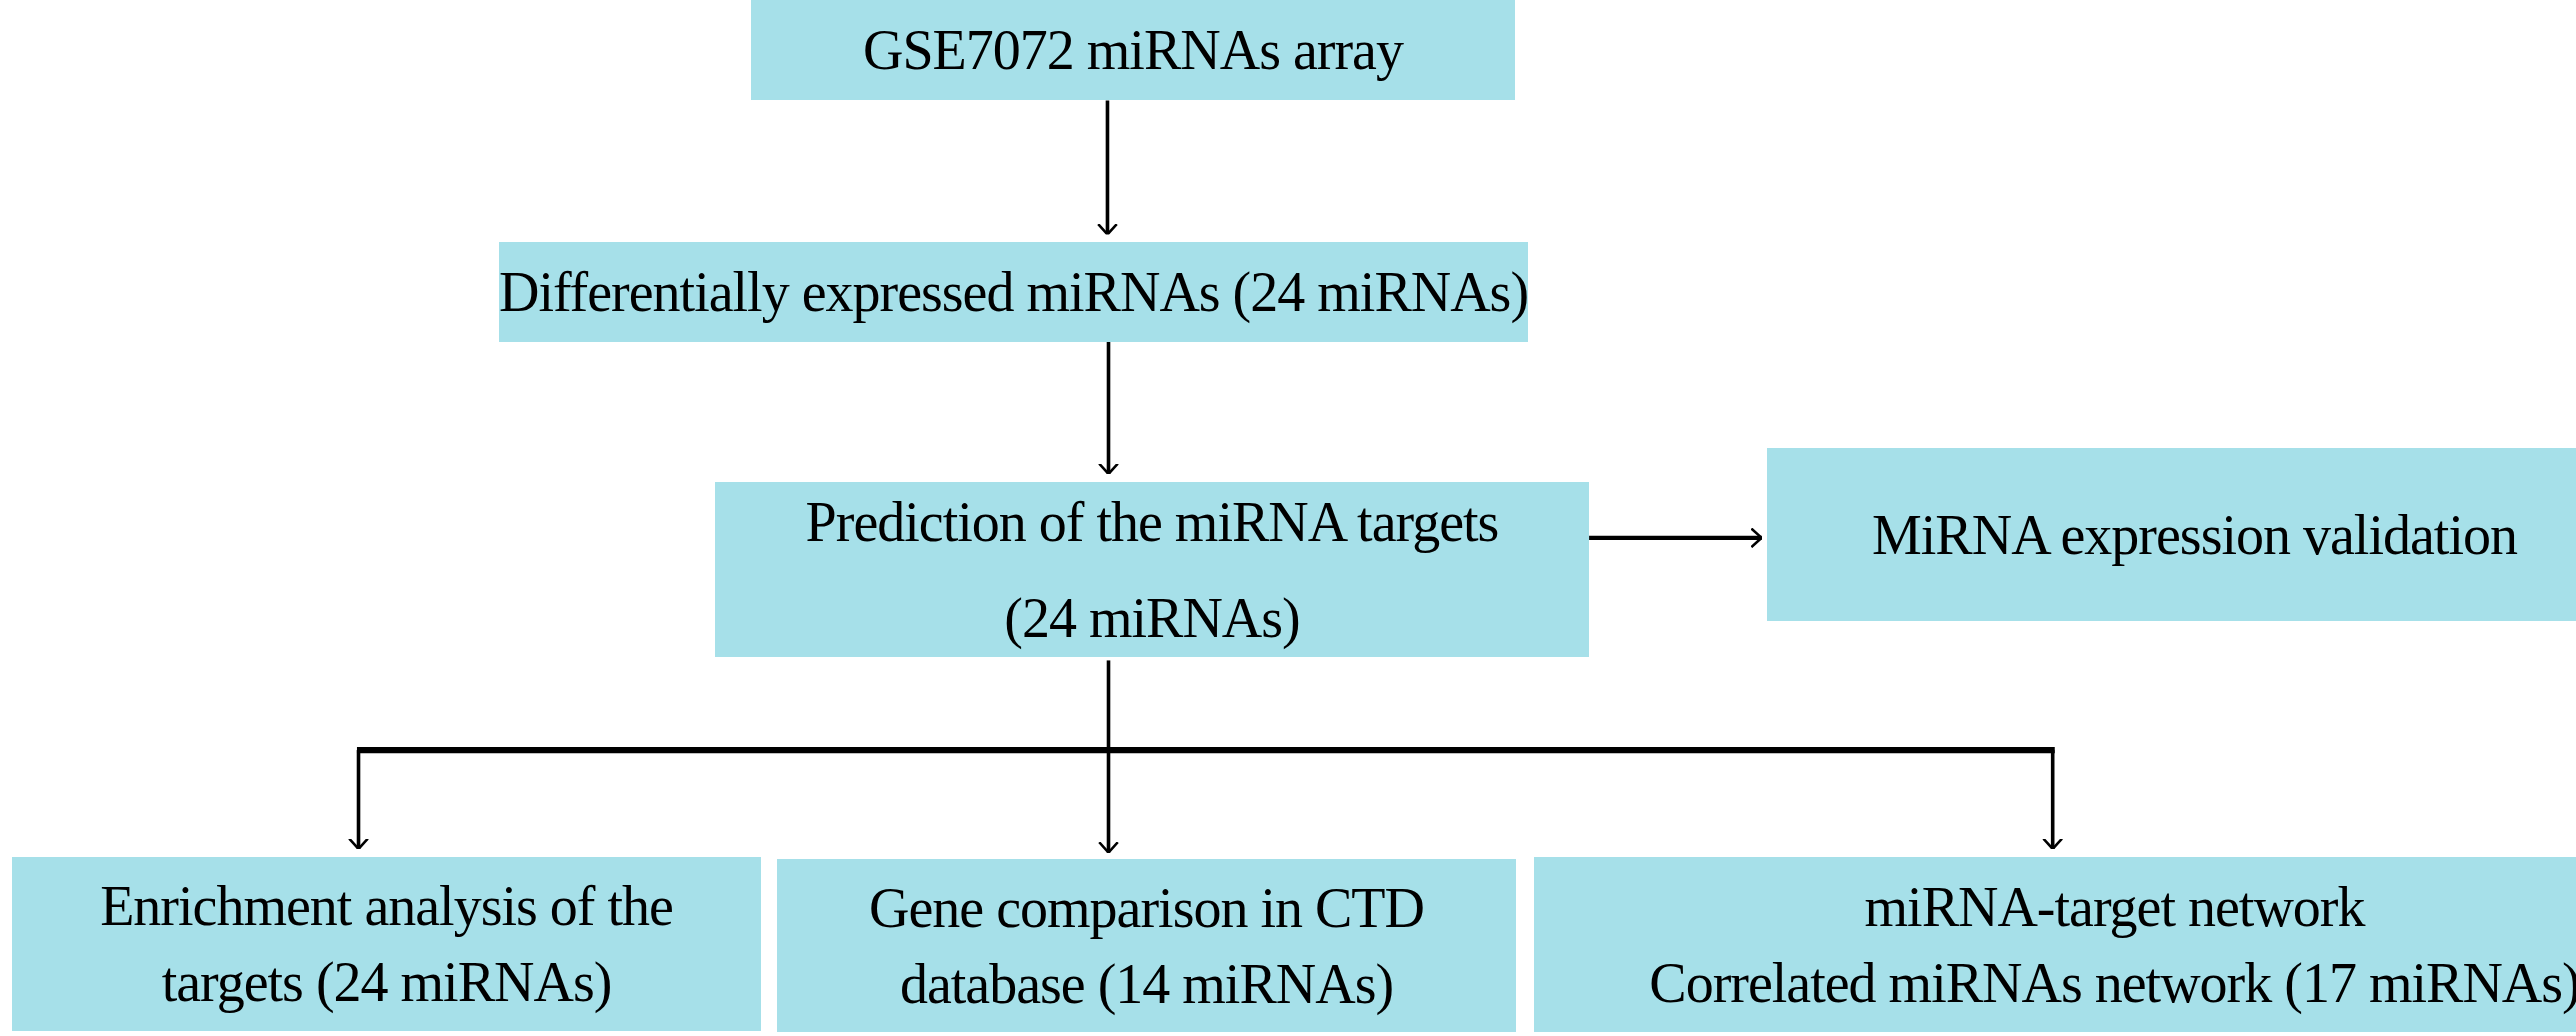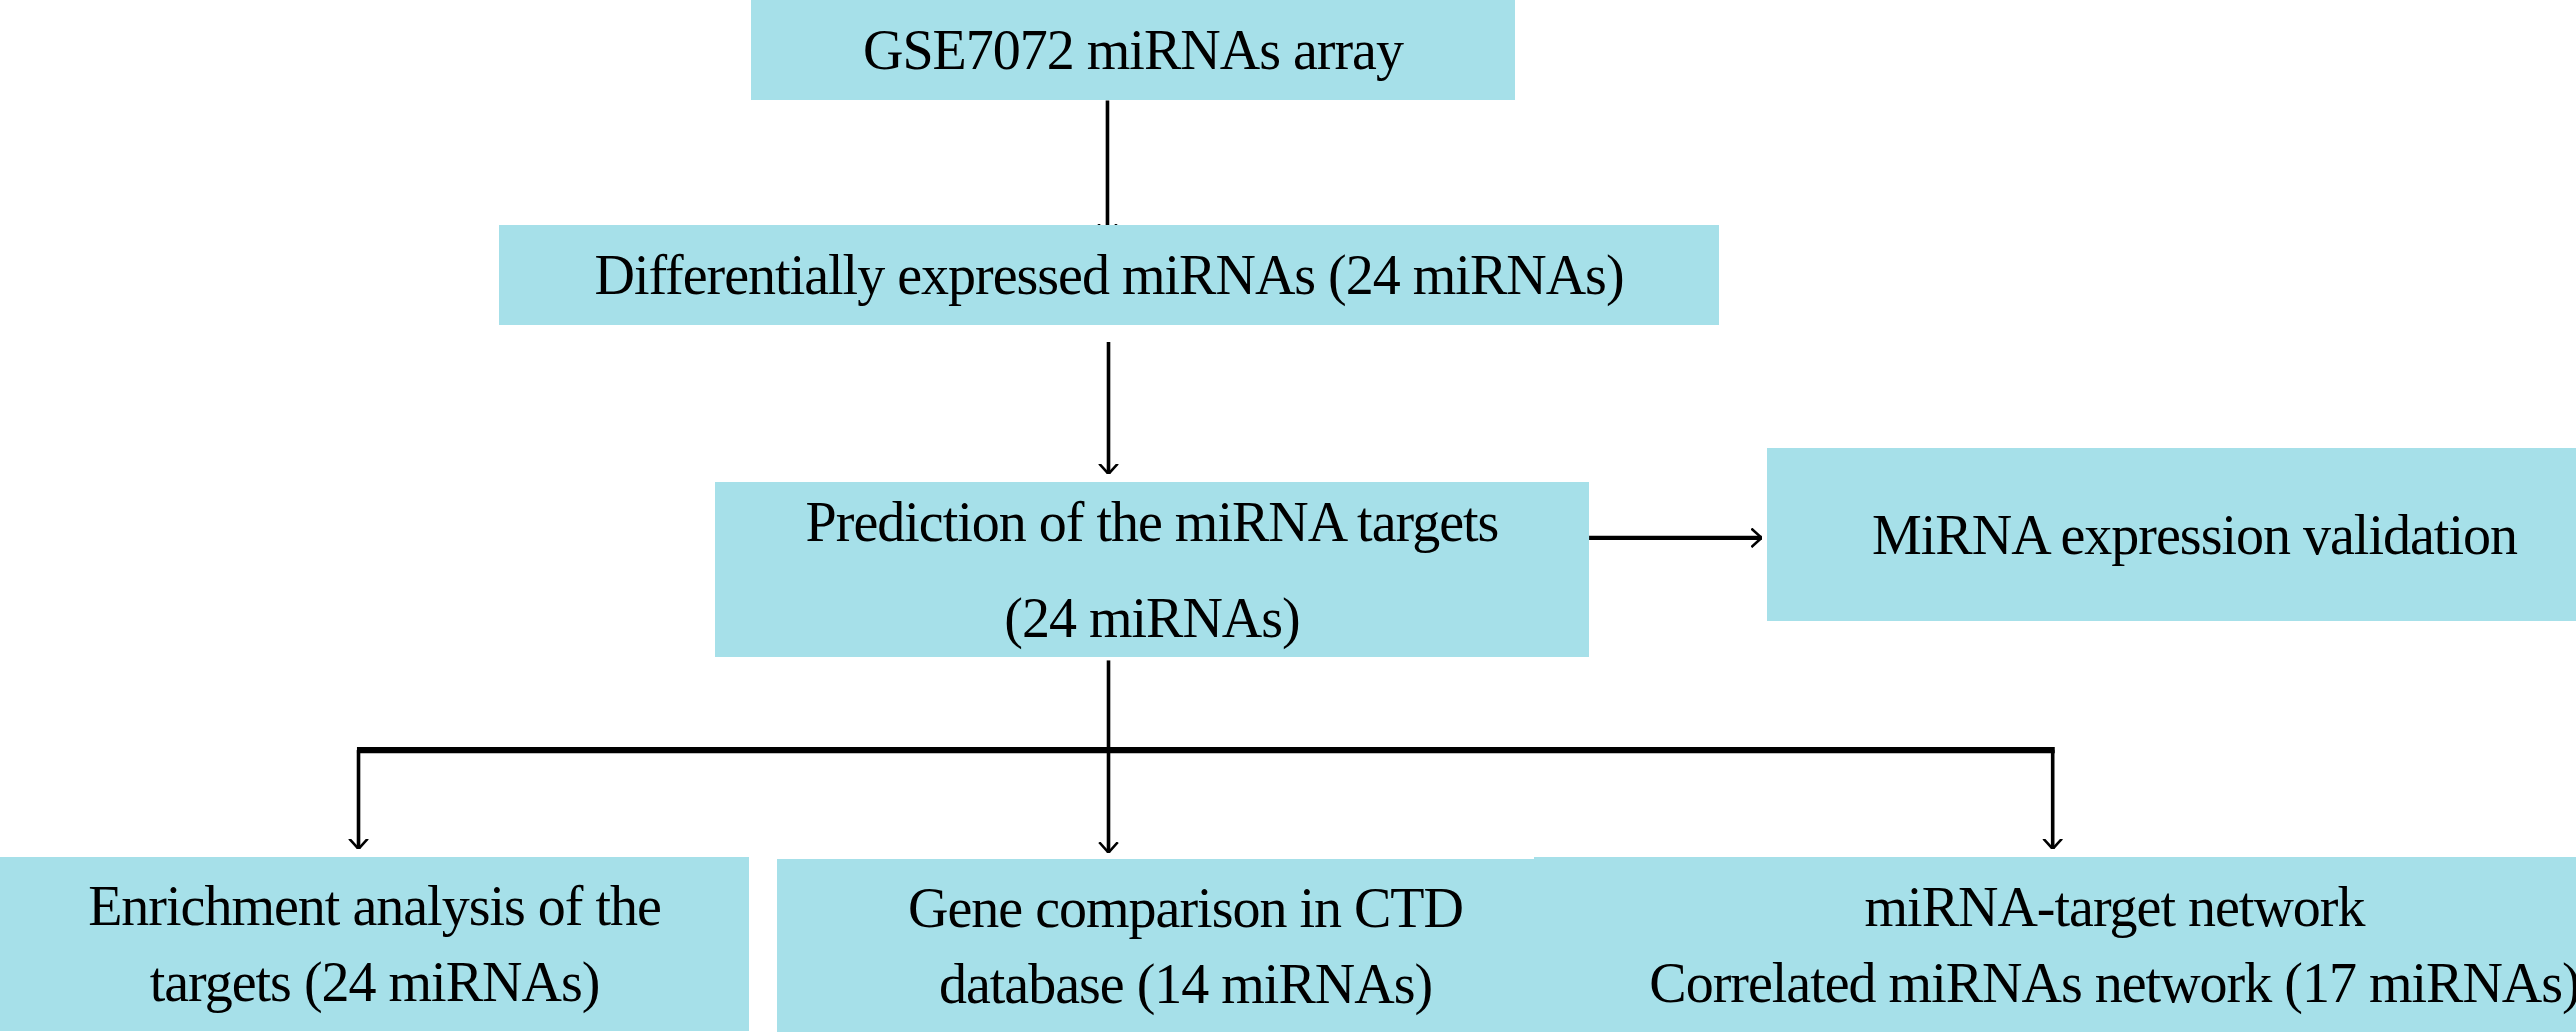--- a/index.html
+++ b/index.html
@@ -27,39 +27,39 @@
   <line x1="693" y1="1456" x2="3989" y2="1456" stroke="#000" stroke-width="12"></line>
   <line x1="696" y1="1456" x2="696" y2="1648" stroke="#000" stroke-width="7" marker-end="url(#ah)"></line>
   <line x1="2152" y1="1456" x2="2152" y2="1655" stroke="#000" stroke-width="7" marker-end="url(#ah)"></line>
   <line x1="3985" y1="1456" x2="3985" y2="1648" stroke="#000" stroke-width="7" marker-end="url(#ah)"></line>
 </svg>
 
 <div class="box" style="left:751px; top:0px; width:764px; height:100px;">
   <span>GSE7072 miRNAs array</span>
 </div>
 
-<div class="box" style="left:499px; top:225px; width:1220px; height:100px;">
+<div class="box" style="left:499px; top:242px; width:1029px; height:100px;">
   <span>Differentially expressed miRNAs (24 miRNAs)</span>
 </div>
 
 <div class="box" style="left:715px; top:482px; width:874px; height:175px;gap:20px;">
   <span>Prediction of the miRNA targets</span>
   <span>(24 miRNAs)</span>
 </div>
 
 <div class="box" style="left:1767px; top:448px; width:855px; height:173px;">
   <span>MiRNA expression validation</span>
 </div>
 
-<div class="box" style="left:0px; top:857px; width:749px; height:174px;">
+<div class="box" style="left:12px; top:857px; width:749px; height:174px;">
   <span>Enrichment analysis of the</span>
   <span>targets (24 miRNAs)</span>
 </div>
 
-<div class="box" style="left:777px; top:859px; width:739px; height:173px;padding-left:39px;">
+<div class="box" style="left:777px; top:859px; width:739px; height:173px;">
   <span>Gene comparison in CTD</span>
   <span>database (14 miRNAs)</span>
 </div>
 
 <div class="box" style="left:1534px; top:857px; width:1161px; height:175px;">
   <span>miRNA-target network</span>
   <span>Correlated miRNAs network (17 miRNAs)</span>
 </div>
 
 

